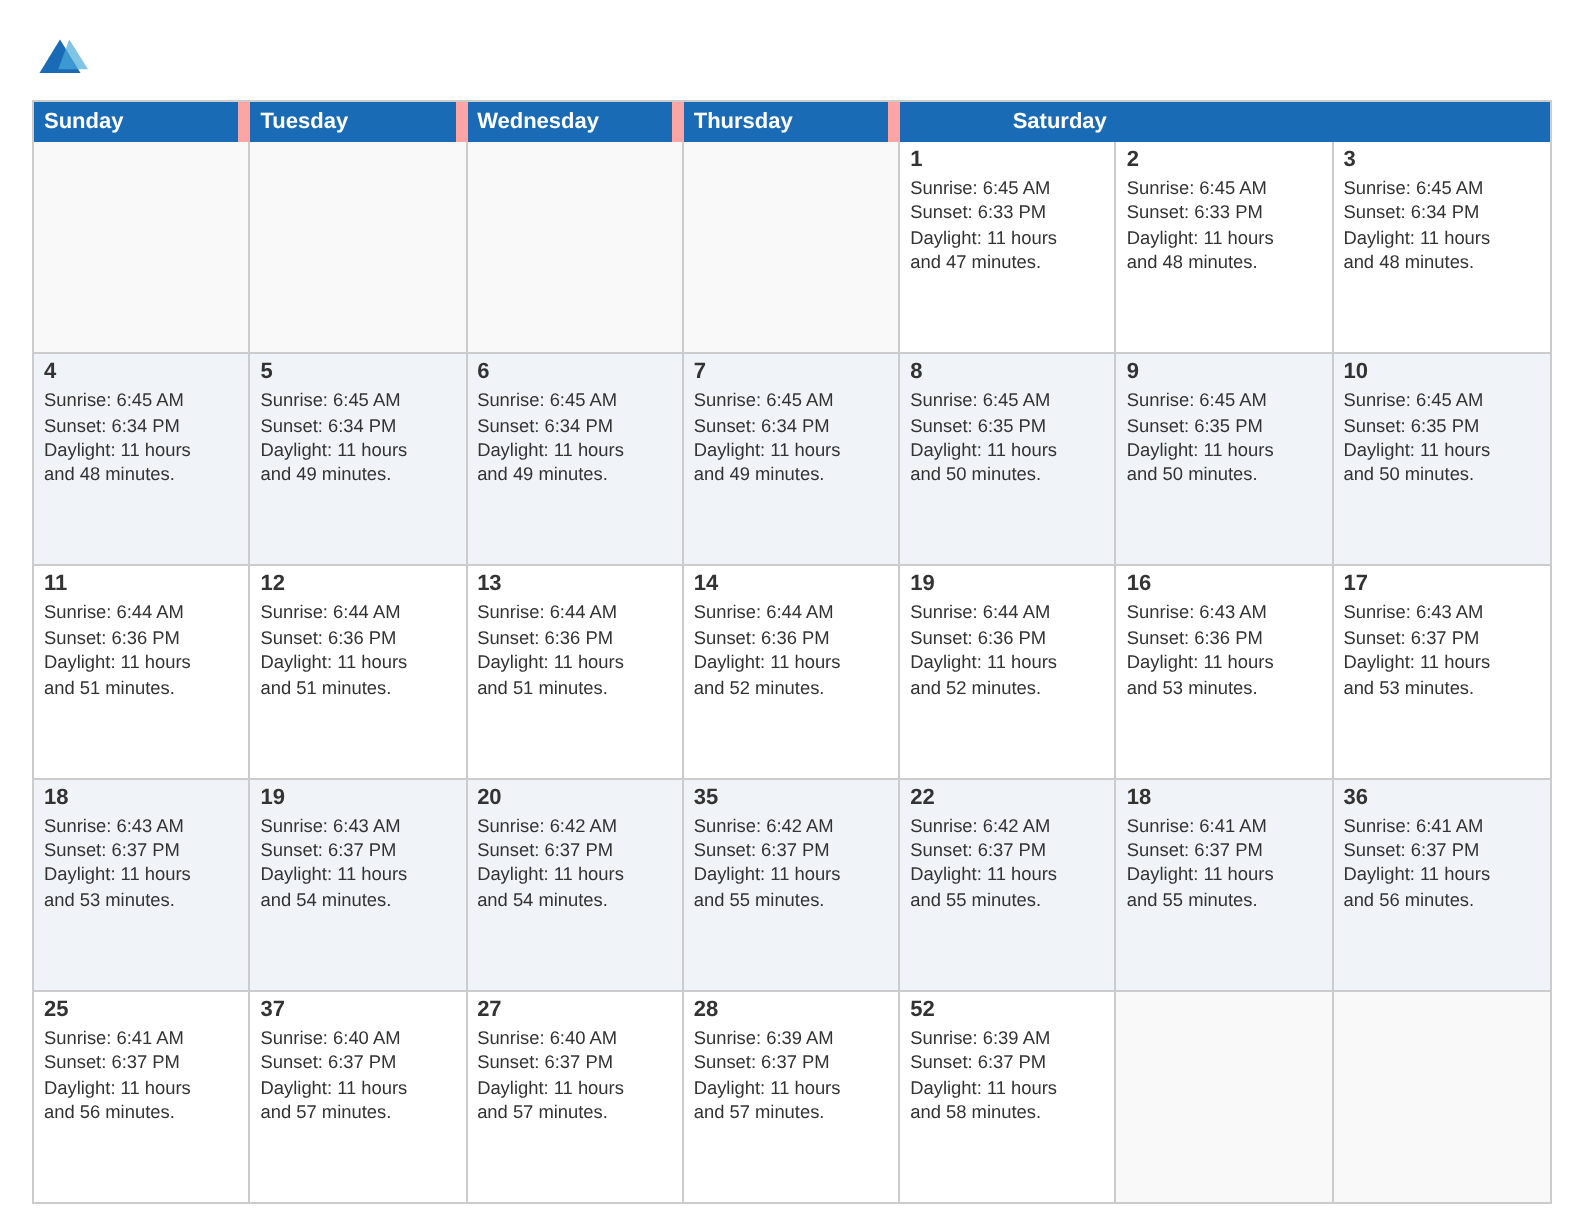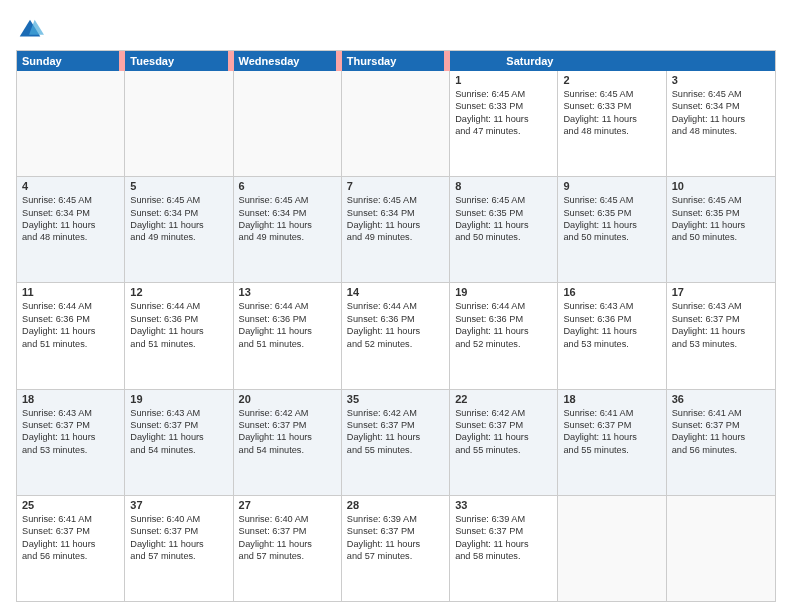--- a/index.html
+++ b/index.html
@@ -345,21 +345,21 @@
             <div class="cell-line">and 57 minutes.</div>
           </div>
           <div class="cal-cell">
             <div class="day-num">28</div>
             <div class="cell-line">Sunrise: 6:39 AM</div>
             <div class="cell-line">Sunset: 6:37 PM</div>
             <div class="cell-line">Daylight: 11 hours</div>
             <div class="cell-line">and 57 minutes.</div>
           </div>
           <div class="cal-cell">
-            <div class="day-num">33</div>
+            <div class="day-num">52</div>
             <div class="cell-line">Sunrise: 6:39 AM</div>
             <div class="cell-line">Sunset: 6:37 PM</div>
             <div class="cell-line">Daylight: 11 hours</div>
             <div class="cell-line">and 58 minutes.</div>
           </div>
           <div class="cal-cell empty"></div>
           <div class="cal-cell empty"></div>
         </div>
       </div>
   </div>

